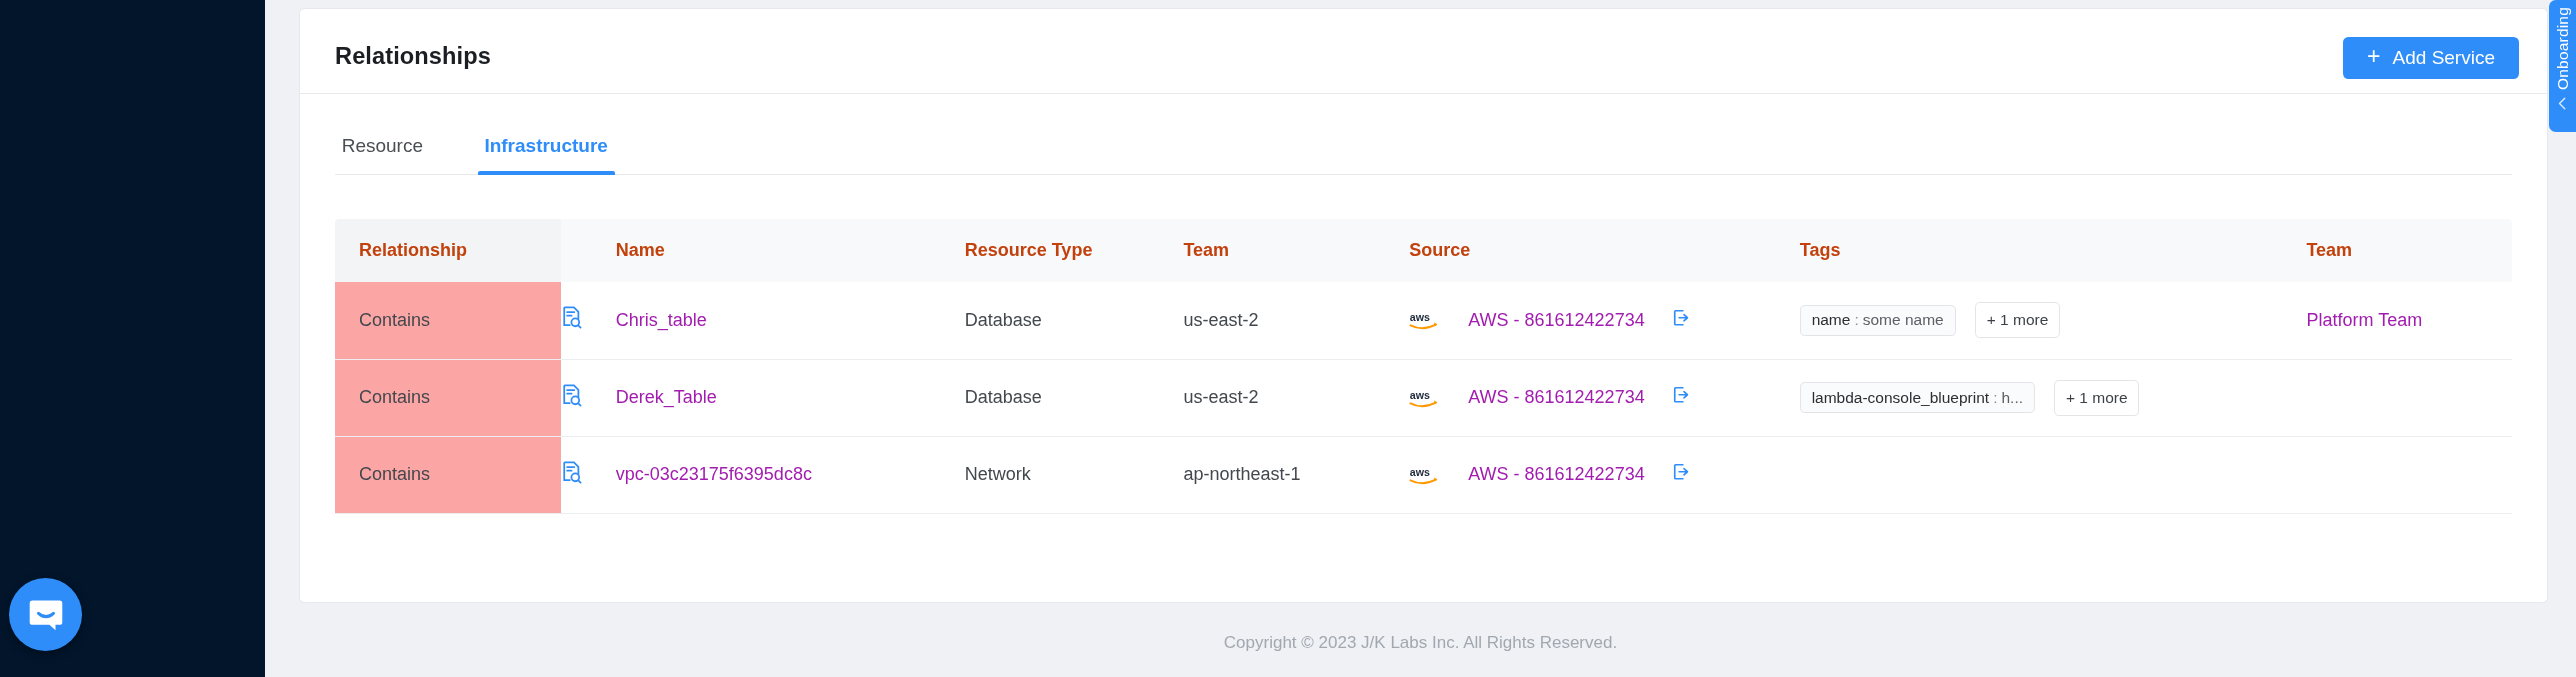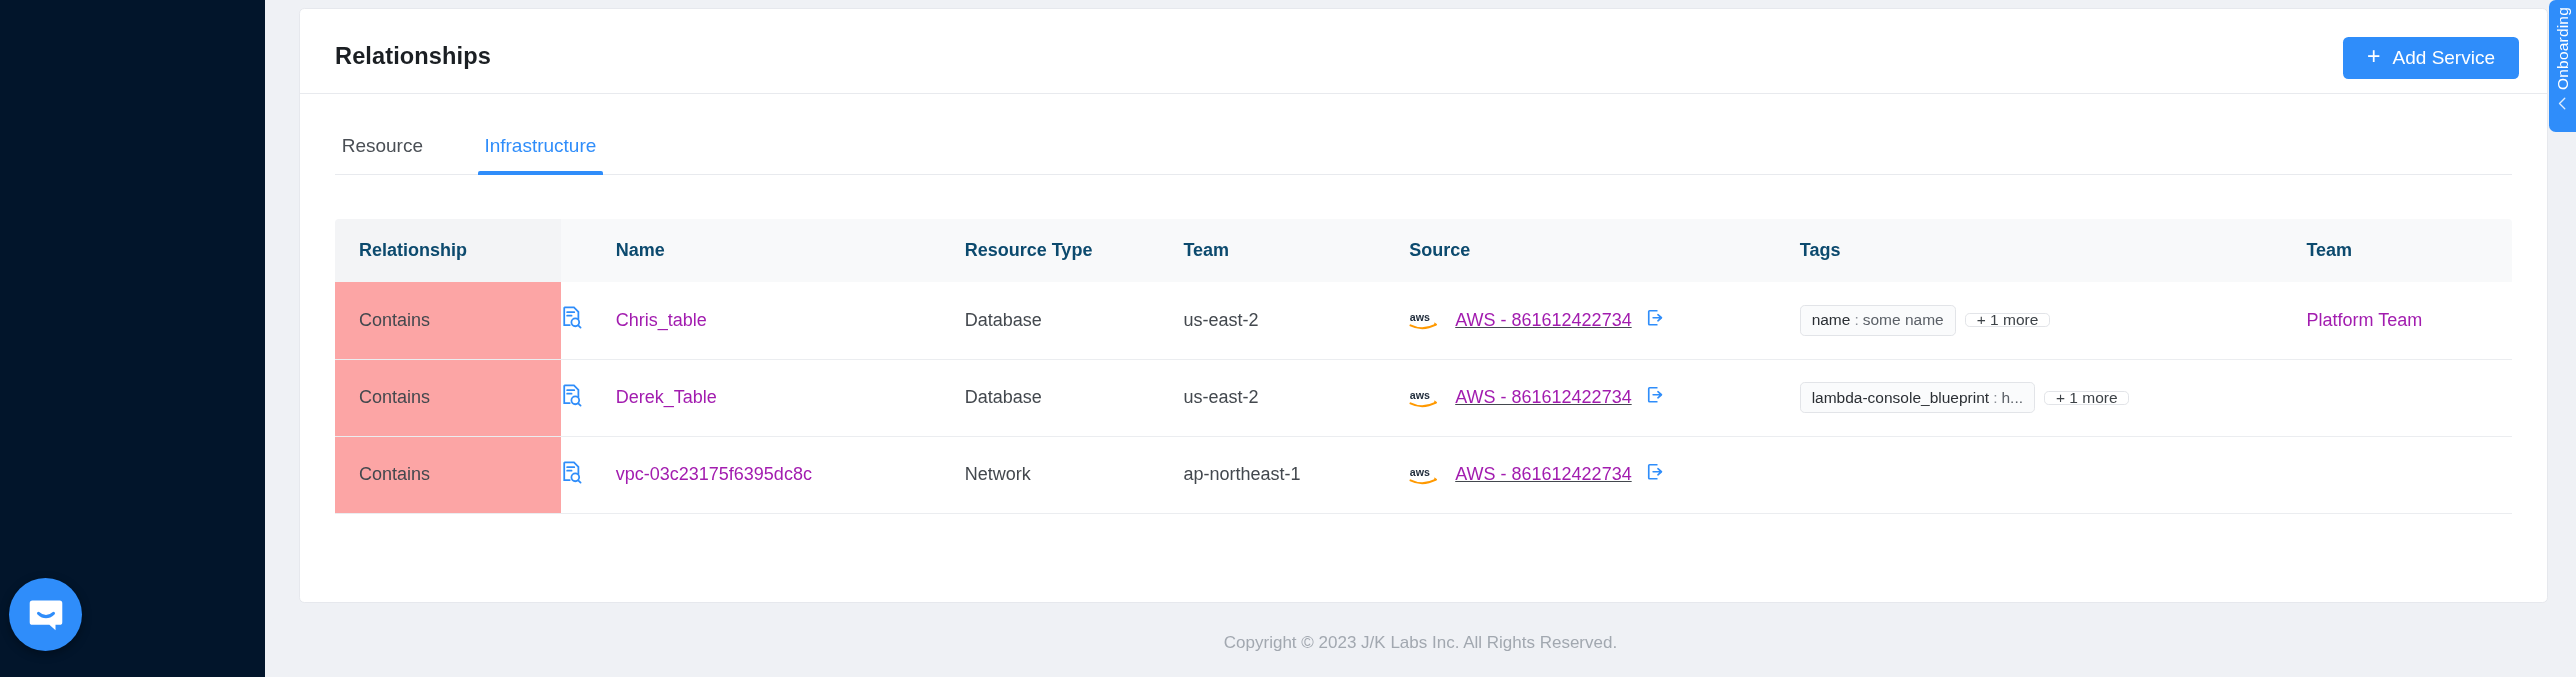--- a/index.html
+++ b/index.html
@@ -114,20 +114,21 @@
   .tab {
     font-size: 19px;
     color: #4a4f55;
     padding: 0 6.7px 17.5px 6.7px;
     margin-right: 48px;
     cursor: pointer;
     position: relative;
   }
   .tab.active {
     color: #2f8dfa;
+    font-weight: bold;
   }
   .tab.active::after {
     content: "";
     position: absolute;
     left: 0; right: 0; bottom: -0.7px;
     height: 4px;
     background: #2f8dfa;
     border-radius: 2px 2px 0 0;
   }
 
@@ -140,21 +141,21 @@
   table.rel-table {
     width: 100%;
     border-collapse: collapse;
     table-layout: fixed;
   }
   table.rel-table th {
     background: #f3f4f6;
     text-align: left;
     font-size: 18px;
     font-weight: 700;
-    color: #0c4a6e;
+    color: #c2410c;
     height: 63px;
     padding: 0 0 0 0;
     vertical-align: middle;
   }
   table.rel-table th:first-child { padding-left: 24px; }
   table.rel-table th.col-head-plain { background: #f8f9fa; }
 
   table.rel-table td {
     height: 77px;
     font-size: 18px;
@@ -180,22 +181,21 @@
 
   .link {
     color: #a21caf;
     text-decoration: none;
     cursor: pointer;
   }
 
   .src-cell {
     display: flex;
     align-items: center;
-    gap: 15px;
-    text-decoration: underline;
+    gap: 28px;
   }
   .aws-logo {
     width: 31px;
     height: 20px;
     flex: none;
     position: relative;
   }
 
   .tags-cell {
     display: flex;
@@ -215,29 +215,30 @@
     white-space: nowrap;
     max-width: 256px;
     overflow: hidden;
     cursor: pointer;
   }
   .tag-key { color: #2b2f34; }
   .tag-sep { padding: 0 4px; color: #8b9097; }
   .tag-more {
     display: inline-flex;
     align-items: center;
-    height: 14px;
+    height: 36px;
     padding: 0 10.8px;
     border: 0.7px solid #e2e4e8;
     border-radius: 4.7px;
     background: #ffffff;
     font-size: 15.5px;
     color: #3d4247;
     white-space: nowrap;
     cursor: pointer;
+    margin-left: 10px;
   }
 
   
   .footer {
     position: absolute;
     left: 265px;
     bottom: 0;
     width: 2311px;
     height: 69px;
     display: flex;

